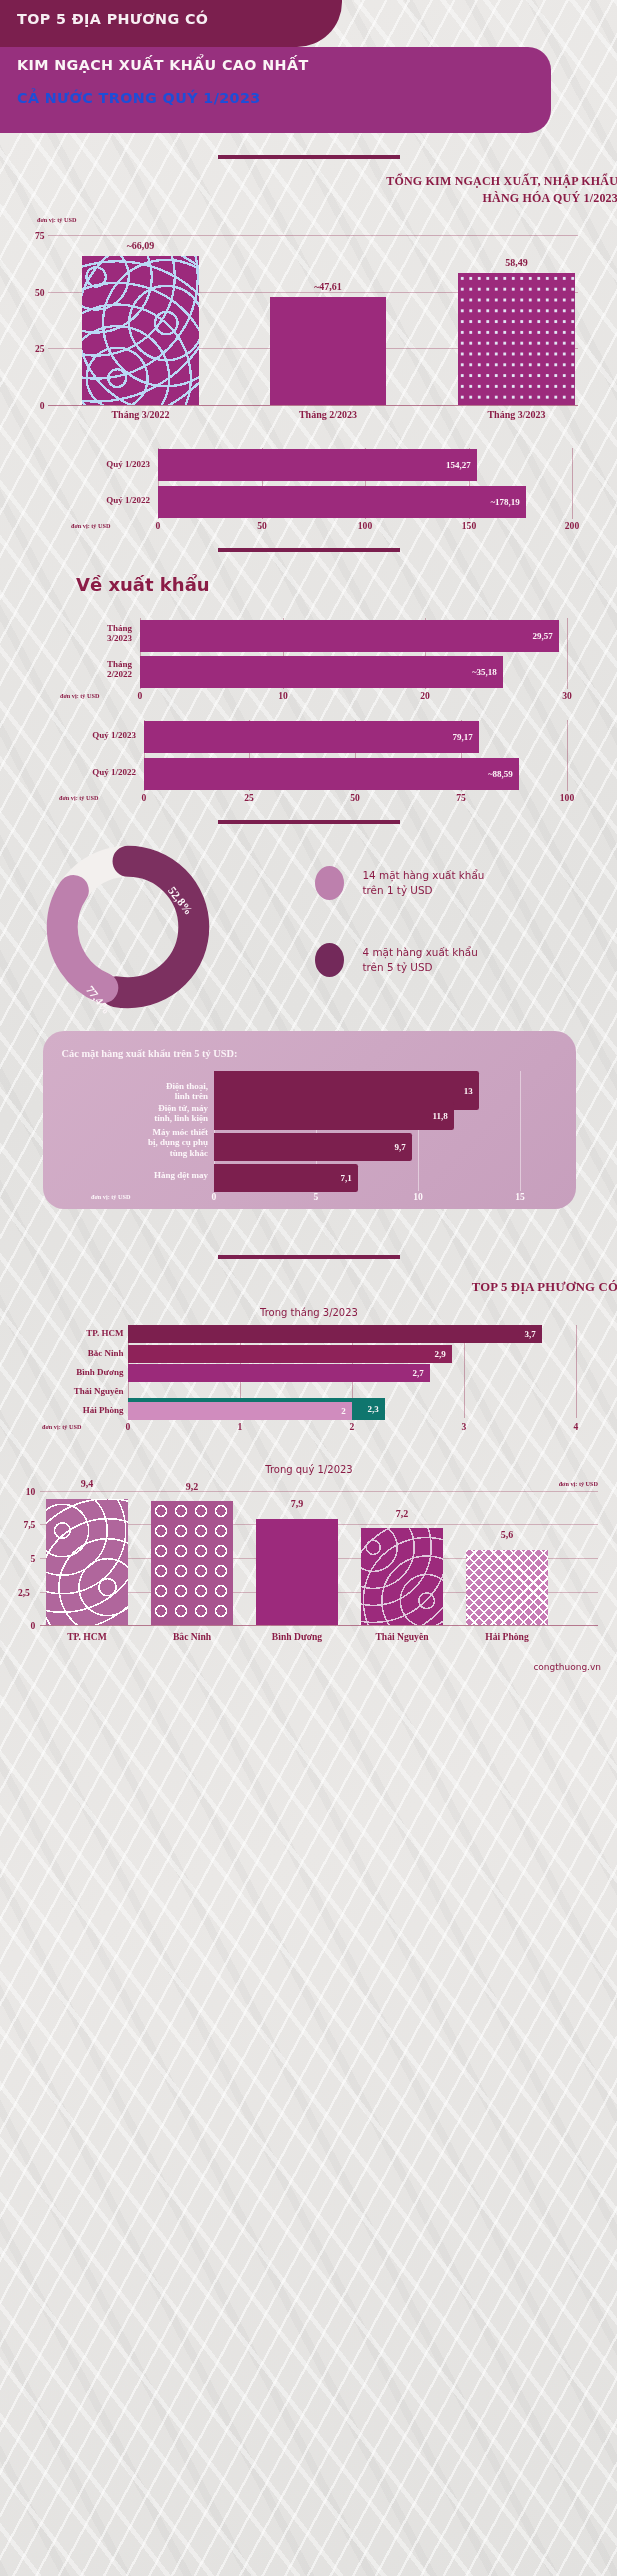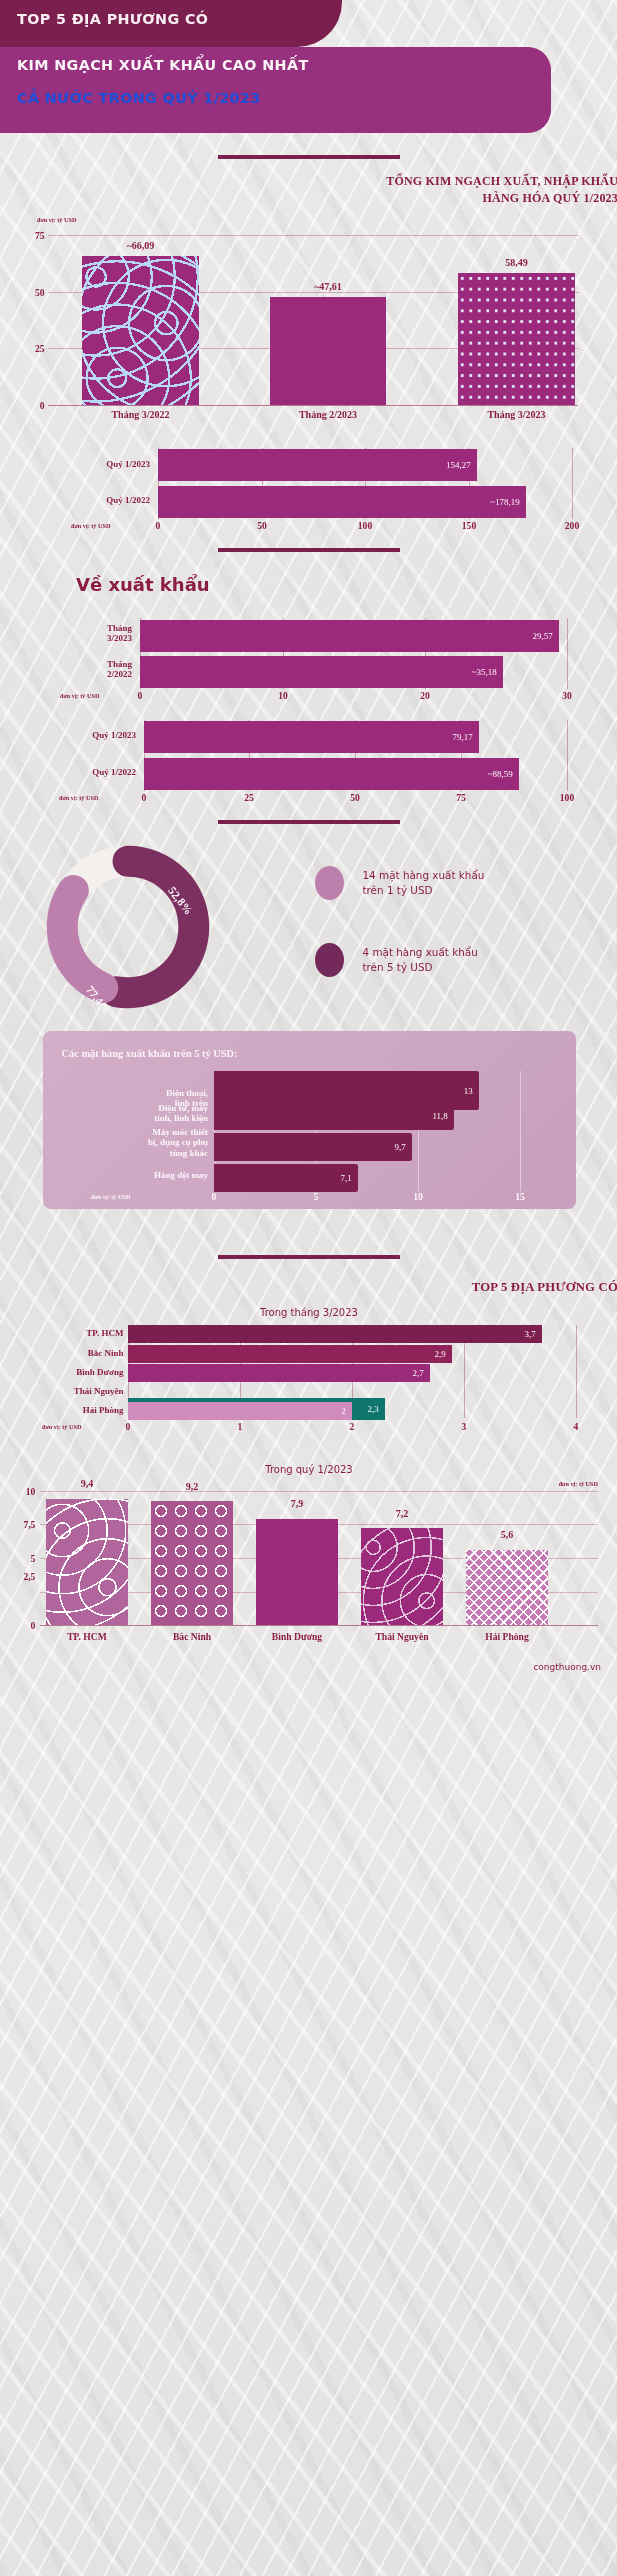--- a/index.html
+++ b/index.html
@@ -63,21 +63,21 @@
     font-family: "Liberation Serif", serif; white-space: nowrap;
   }
   .axlbl {
     color: #8b1c46; font-weight: bold; font-size: 9.6px;
     font-family: "Liberation Serif", serif;
   }
   .catlbl {
     color: #8b1c46; font-weight: bold; font-size: 9px;
     font-family: "Liberation Serif", serif; line-height: 1.15; text-align: right;
   }
-  .val-in { color: #fdf6f8; font-weight: normal; font-size: 9px;
+  .val-in { color: #fdf6f8; font-weight: bold; font-size: 9px;
     font-family: "Liberation Serif", serif; }
   .val-out { color: #8b1c46; font-weight: bold; font-size: 10px;
     font-family: "Liberation Serif", serif; }
 
   
   .c1 { position: relative; width: 618px; height: 176px; }
   .c1 .grid { position: absolute; left: 48px; right: 40px; height: 0.8px; background: rgba(139,28,70,.30); }
   .c1 .ytick { position: absolute; left: 18.5px; width: 26px; text-align: right;
                transform: translateY(-50%); }
   .c1 .bar { position: absolute; bottom: 0; }
@@ -107,21 +107,21 @@
   
   .donut-wrap { position: relative; height: 193px; }
   .legend-dot { width: 29px; height: 34px; border-radius: 50%; }
   .legend-txt { color: #8b1c46; font-size: 10.4px; line-height: 1.5;
                 font-family: "DejaVu Sans", sans-serif; }
 
   
   .card {
     position: absolute; left: 43px; top: 0; width: 533px; height: 178px;
     background: linear-gradient(135deg, #d3aec8 0%, #cda7c3 50%, #c79fbd 100%);
-    border-radius: 8px;
+    border-radius: 21px;
   }
   .card-title { color: #fbf3f7; font-weight: bold; font-size: 10.4px;
                 font-family: "Liberation Serif", serif; }
   .card .hbar { background: #7c1f4e; }
   .card .catlbl { color: #fdf7fa; }
   .card .unit { color: #fdf7fa; }
   .card .axlbl { color: #fdf7fa; }
   .card .vgrid { background: rgba(255,255,255,.45); }
 
   
@@ -306,21 +306,21 @@
 
       <div class="hbars" style="position:absolute;left:0;top:40px;width:533px;height:133px">
         <div class="vgrid" style="left:171px;top:0;height:120px"></div>
         <div class="vgrid" style="left:273px;top:0;height:120px"></div>
         <div class="vgrid" style="left:375px;top:0;height:120px"></div>
         <div class="vgrid" style="left:477px;top:0;height:120px"></div>
 
         <div class="hbar" style="left:171px;top:0px;width:265px;height:39px;border-radius:0 2.3px 2.3px 0">
           <span class="val-in">13</span>
         </div>
-        <div class="hrow-lbl catlbl" style="left:45px;top:17px;width:120px">
+        <div class="hrow-lbl catlbl" style="left:45px;top:10px;width:120px">
           <div>Điện thoại,</div>
             <div>linh trên</div>
         </div>
 
         <div class="hbar" style="left:171px;top:31px;width:240px;height:28px;border-radius:0 2.3px 2.3px 0">
           <span class="val-in">11,8</span>
         </div>
         <div class="hrow-lbl catlbl" style="left:45px;top:32px;width:120px">
           <div>Điện tử, máy</div>
             <div>tính, linh kiện</div>
@@ -406,21 +406,21 @@
 
     <div style="position:absolute;left:40px;right:20px;top:10.8px;height:0.8px;background:rgba(139,28,70,.28)"></div>
     <div style="position:absolute;left:40px;right:20px;top:44px;height:0.8px;background:rgba(139,28,70,.28)"></div>
     <div style="position:absolute;left:40px;right:20px;top:78px;height:0.8px;background:rgba(139,28,70,.28)"></div>
     <div style="position:absolute;left:40px;right:20px;top:112px;height:0.8px;background:rgba(139,28,70,.28)"></div>
     <div style="position:absolute;left:40px;right:20px;top:145px;height:0.8px;background:rgba(139,28,70,.55)"></div>
 
     <div class="axlbl" style="position:absolute;left:12.4px;top:10.8px;width:23px;text-align:right;transform:translateY(-50%)">10</div>
     <div class="axlbl" style="position:absolute;left:12.4px;top:44px;width:23px;text-align:right;transform:translateY(-50%)">7,5</div>
     <div class="axlbl" style="position:absolute;left:12.4px;top:78px;width:23px;text-align:right;transform:translateY(-50%)">5</div>
-    <div class="axlbl" style="position:absolute;left:12.4px;top:96px;width:23px;text-align:right;transform:translateY(-50%)">2,5</div>
+    <div class="axlbl" style="position:absolute;left:12.4px;top:112px;width:23px;text-align:center;transform:translateY(-50%)">2,5</div>
     <div class="axlbl" style="position:absolute;left:12.4px;top:145px;width:23px;text-align:right;transform:translateY(-50%)">0</div>
 
     <div style="position:absolute;left:46px;bottom:23px;width:82px;height:126px;background:#b0669c;
                 background-image:repeating-radial-gradient(circle at 20% 25%, transparent 0 7px, #fff 7px 8.5px, transparent 8.5px 18.5px),repeating-radial-gradient(circle at 75% 70%, transparent 0 7.7px, #fff 7.7px 9.3px, transparent 9.3px 20px);"></div>
     <div class="val-out" style="position:absolute;left:46px;width:82px;text-align:center;top:-1.5px">9,4</div>
     <div class="axlbl" style="position:absolute;left:46px;width:82px;text-align:center;top:151px">TP. HCM</div>
 
     <div style="position:absolute;left:151px;bottom:23px;width:82px;height:124px;background:#a8558f;
                 background-image:radial-gradient(circle, transparent 4.6px, #ffffff 4.6px, #ffffff 6.2px, transparent 6.2px);
                 background-size:20px 20px;"></div>

